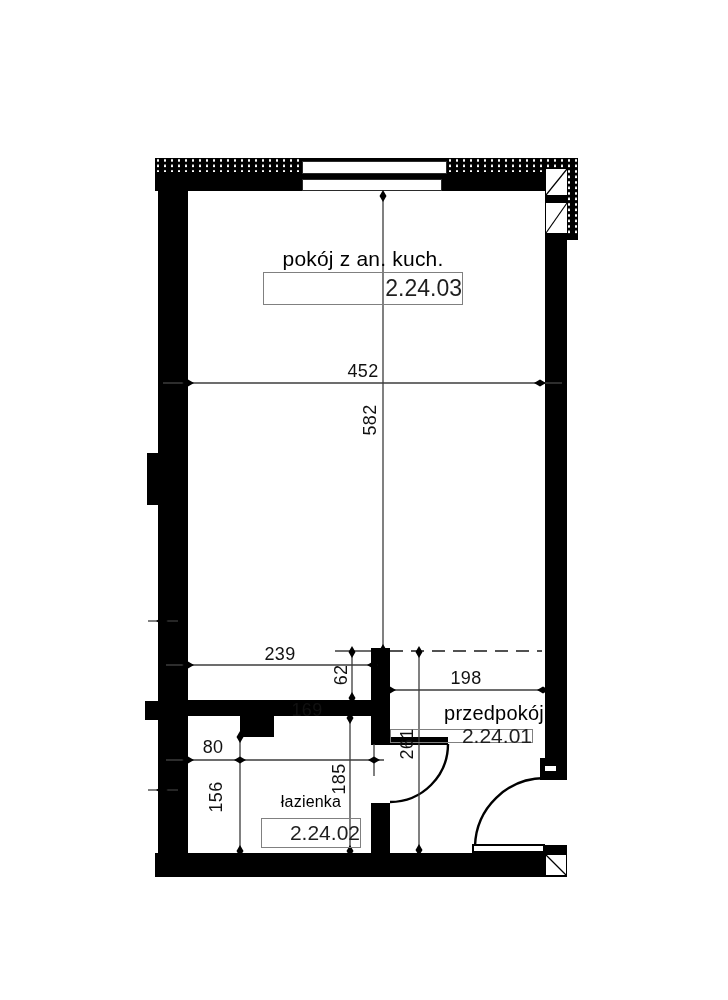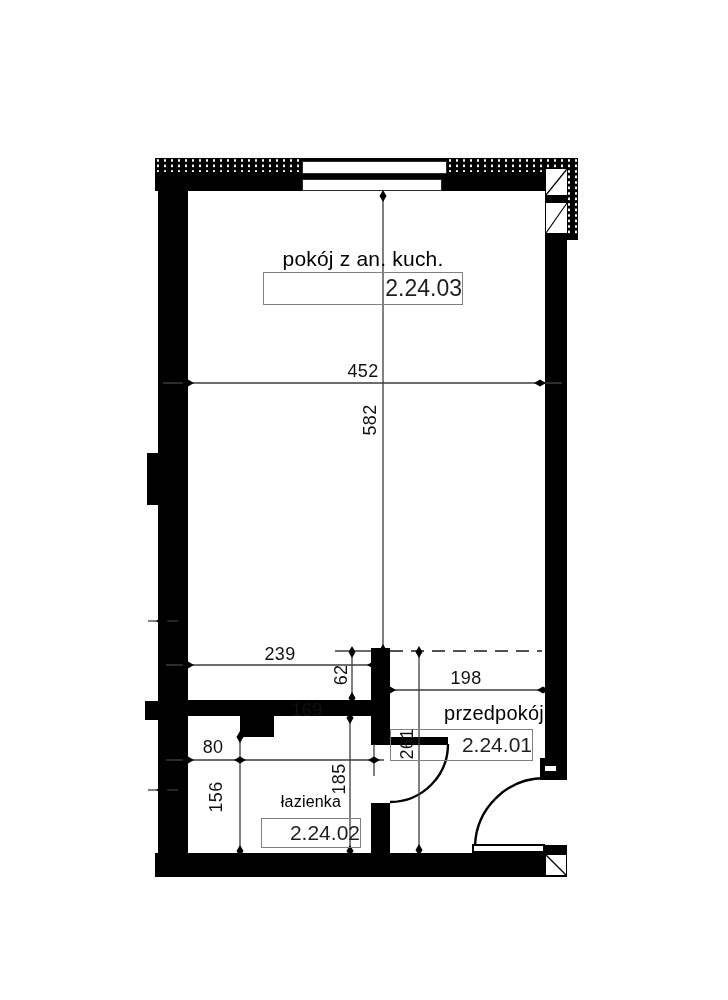--- a/index.html
+++ b/index.html
@@ -121,21 +121,21 @@
       <polygon points="156,790 162,786.5 168,790 162,793.5"></polygon>
     </g>
   </svg>
 
   <div class="room-label" style="left:363px;top:259px;">pokój z an. kuch.</div>
   <div class="room-box" style="left:263px;top:272px;width:200px;height:33px;">
     <span>2.24.03</span>
   </div>
 
   <div class="room-label" style="left:468px;top:713px;font-size:20px;margin-left:26px;">przedpokój</div>
-  <div class="room-box" style="left:390px;top:729px;width:143px;height:32px;font-size:21px;">
+  <div class="room-box" style="left:390px;top:729px;width:143px;height:14px;font-size:21px;">
     <span>2.24.01</span>
   </div>
 
   <div class="room-label" style="left:311px;top:802px;font-size:16px;">łazienka</div>
   <div class="room-box" style="left:261px;top:818px;width:100px;height:30px;font-size:21px;">
     <span>2.24.02</span>
   </div>
 
   <div class="dim" style="left:363px;top:371px;">452</div>
   <div class="dim vert" style="left:370px;top:420px;">582</div>

